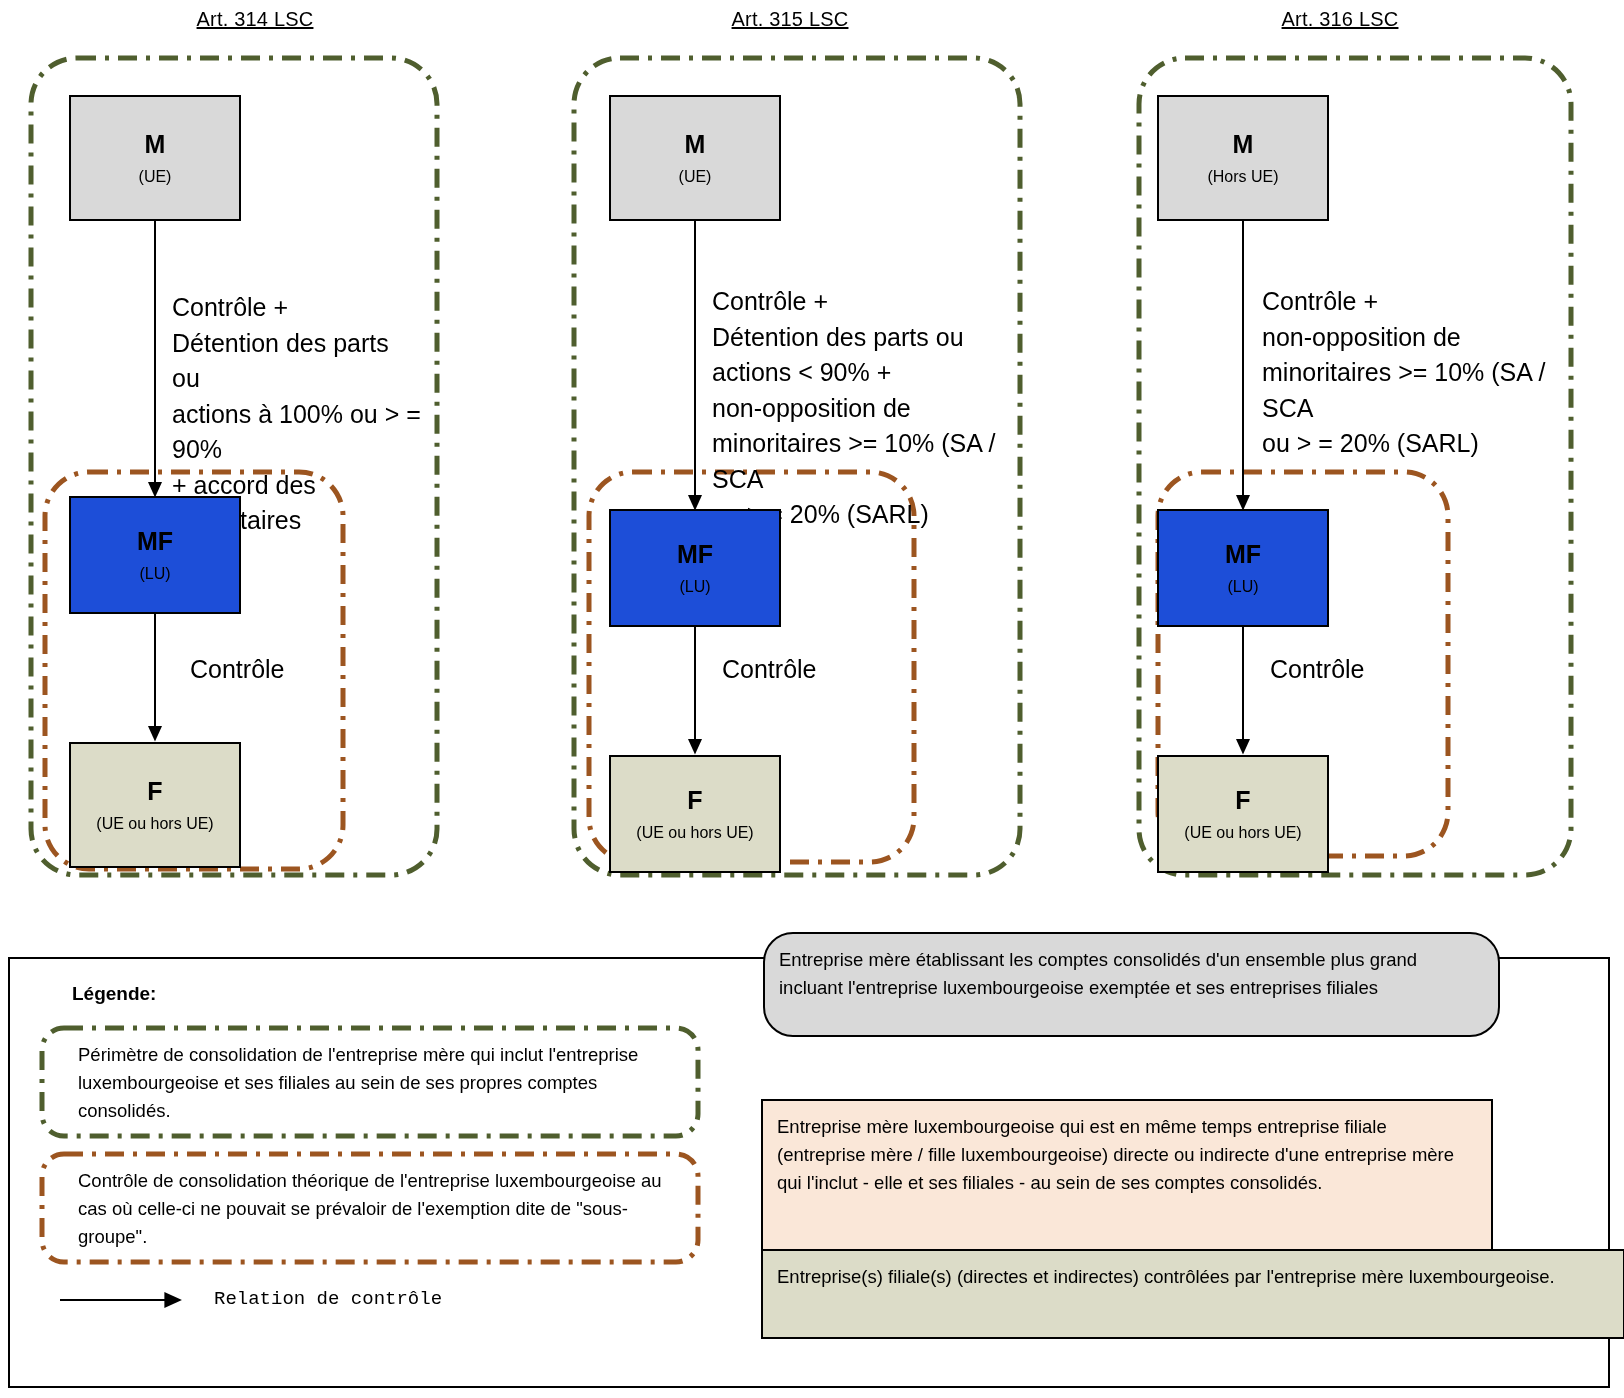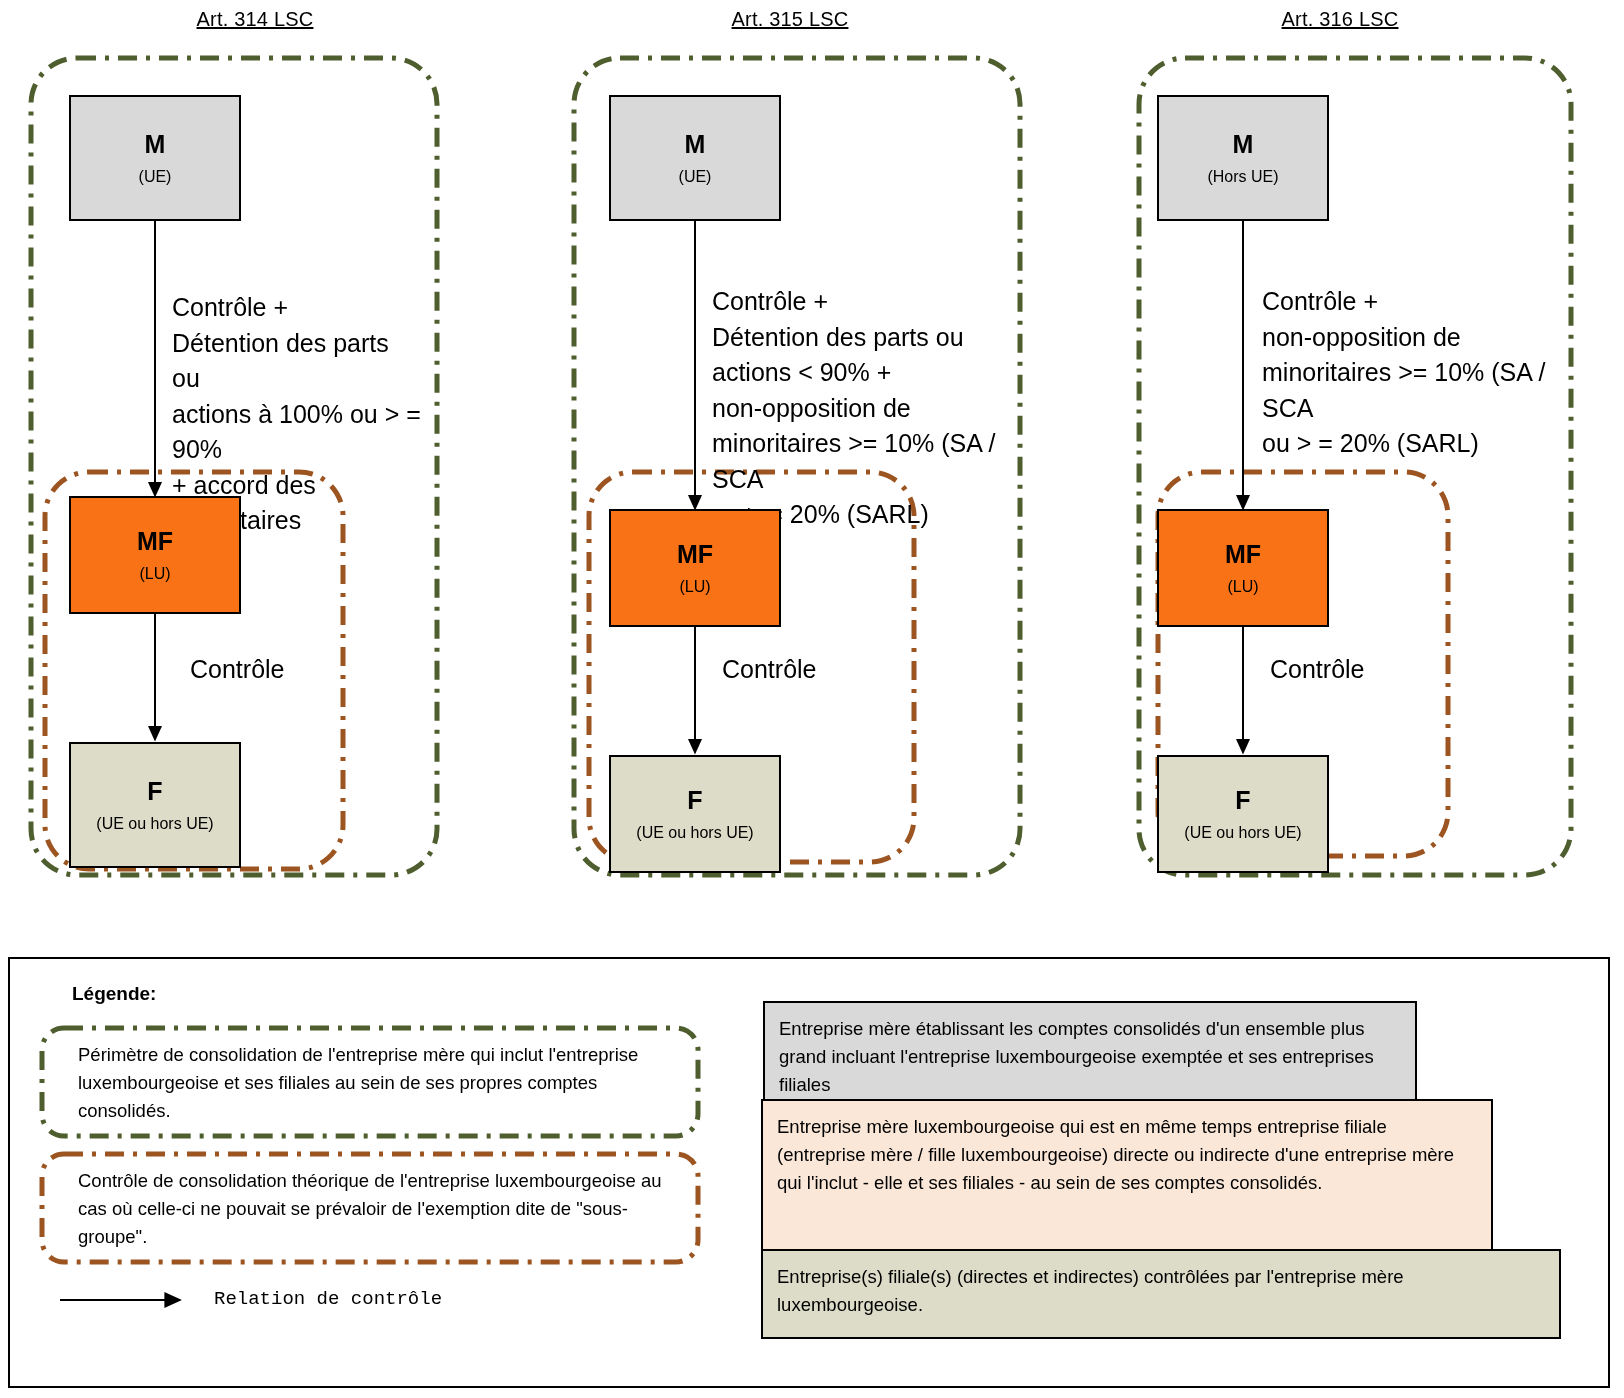--- a/index.html
+++ b/index.html
@@ -27,21 +27,21 @@
     box-sizing:border-box;
     border:2.5px solid #000;
     display:flex;flex-direction:column;
     align-items:center;justify-content:center;
     text-align:center;
     line-height:1.15;
   }
   .ebox .code{font-size:25px;font-weight:bold;margin-bottom:9px;}
   .ebox .sub{font-size:16px;font-weight:normal;}
   .ebox.grey{background:#d9d9d9;}
-  .ebox.beige{background:#f97316;}
+  .ebox.beige{background:#1d4ed8;}
   .ebox.olive{background:#dcdcc8;}
 
   
   .edge-label{
     font-size:25px;line-height:1.42;white-space:pre-line;
   }
 
   
   .legend-frame{
     box-sizing:border-box;
@@ -185,17 +185,17 @@
     </marker>
   </defs>
 </svg>
 
 <div class="abs legend-dash-text" style="left:78px;top:1041px;width:610px;">Périmètre de consolidation de l'entreprise mère  qui inclut l'entreprise luxembourgeoise et ses filiales au sein de ses propres comptes consolidés.</div>
 
 <div class="abs legend-dash-text" style="left:78px;top:1167px;width:600px;">Contrôle de consolidation théorique de l'entreprise luxembourgeoise au cas où celle-ci ne pouvait se prévaloir de l'exemption dite de "sous-groupe".</div>
 
 <div class="abs relation-label" style="left:214px;top:1288px;">Relation de contrôle</div>
 
-<div class="abs legend-color-box grey" style="left: 763px; top: 1001px; width: 654px; height: 105px;">Entreprise mère établissant les comptes consolidés d'un ensemble plus grand incluant l'entreprise luxembourgeoise exemptée et ses entreprises filiales</div>
+<div class="abs legend-color-box grey" style="left: 763px; top: 932px; width: 737px; height: 105px; border-radius: 30px;">Entreprise mère établissant les comptes consolidés d'un ensemble plus grand incluant l'entreprise luxembourgeoise exemptée et ses entreprises filiales</div>
 
 <div class="abs legend-color-box beige" style="left: 761px; top: 1099px; width: 732px; height: 152px;">Entreprise mère luxembourgeoise qui est en même temps entreprise filiale (entreprise mère / fille luxembourgeoise) directe ou indirecte d'une entreprise mère  qui l'inclut - elle et ses filiales - au sein de ses comptes consolidés.</div>
 
-<div class="abs legend-color-box olive" style="left: 761px; top: 1249px; width: 800px; height: 90px;">Entreprise(s) filiale(s) (directes et indirectes) contrôlées par l'entreprise mère luxembourgeoise.</div>
+<div class="abs legend-color-box olive" style="left: 761px; top: 1249px; width: 864px; height: 90px;">Entreprise(s) filiale(s) (directes et indirectes) contrôlées par l'entreprise mère luxembourgeoise.</div>
 
 </body></html>

